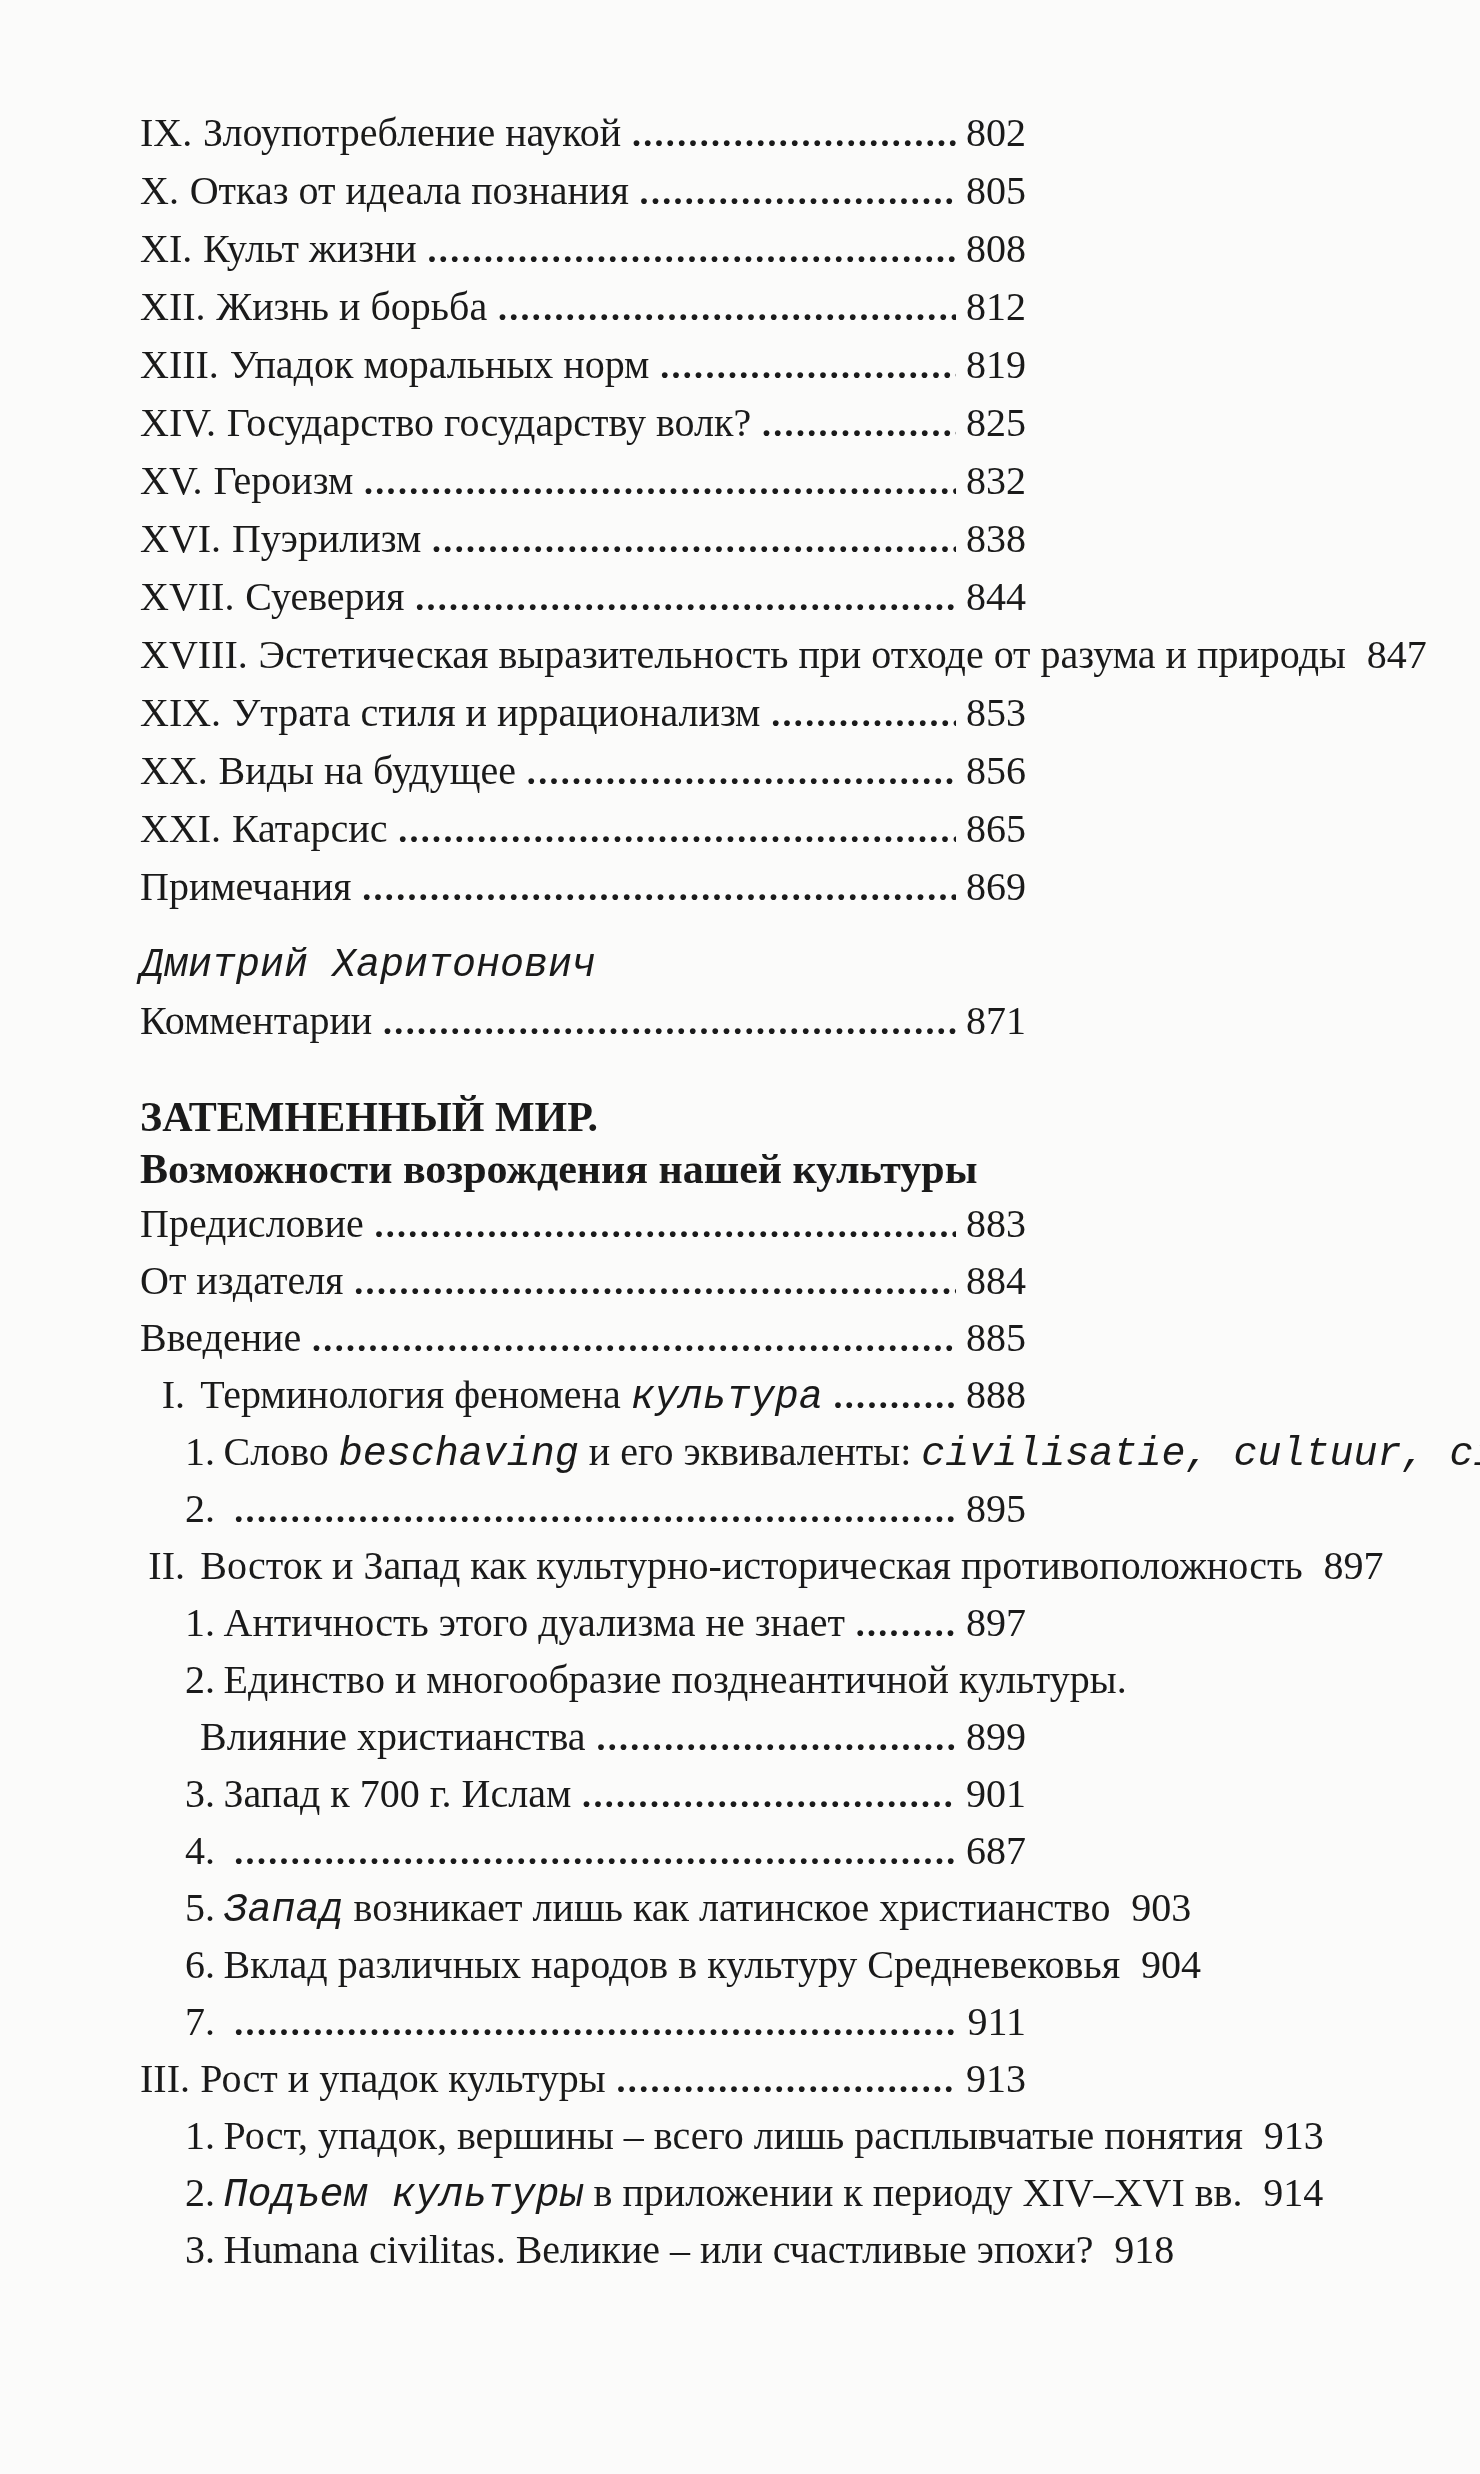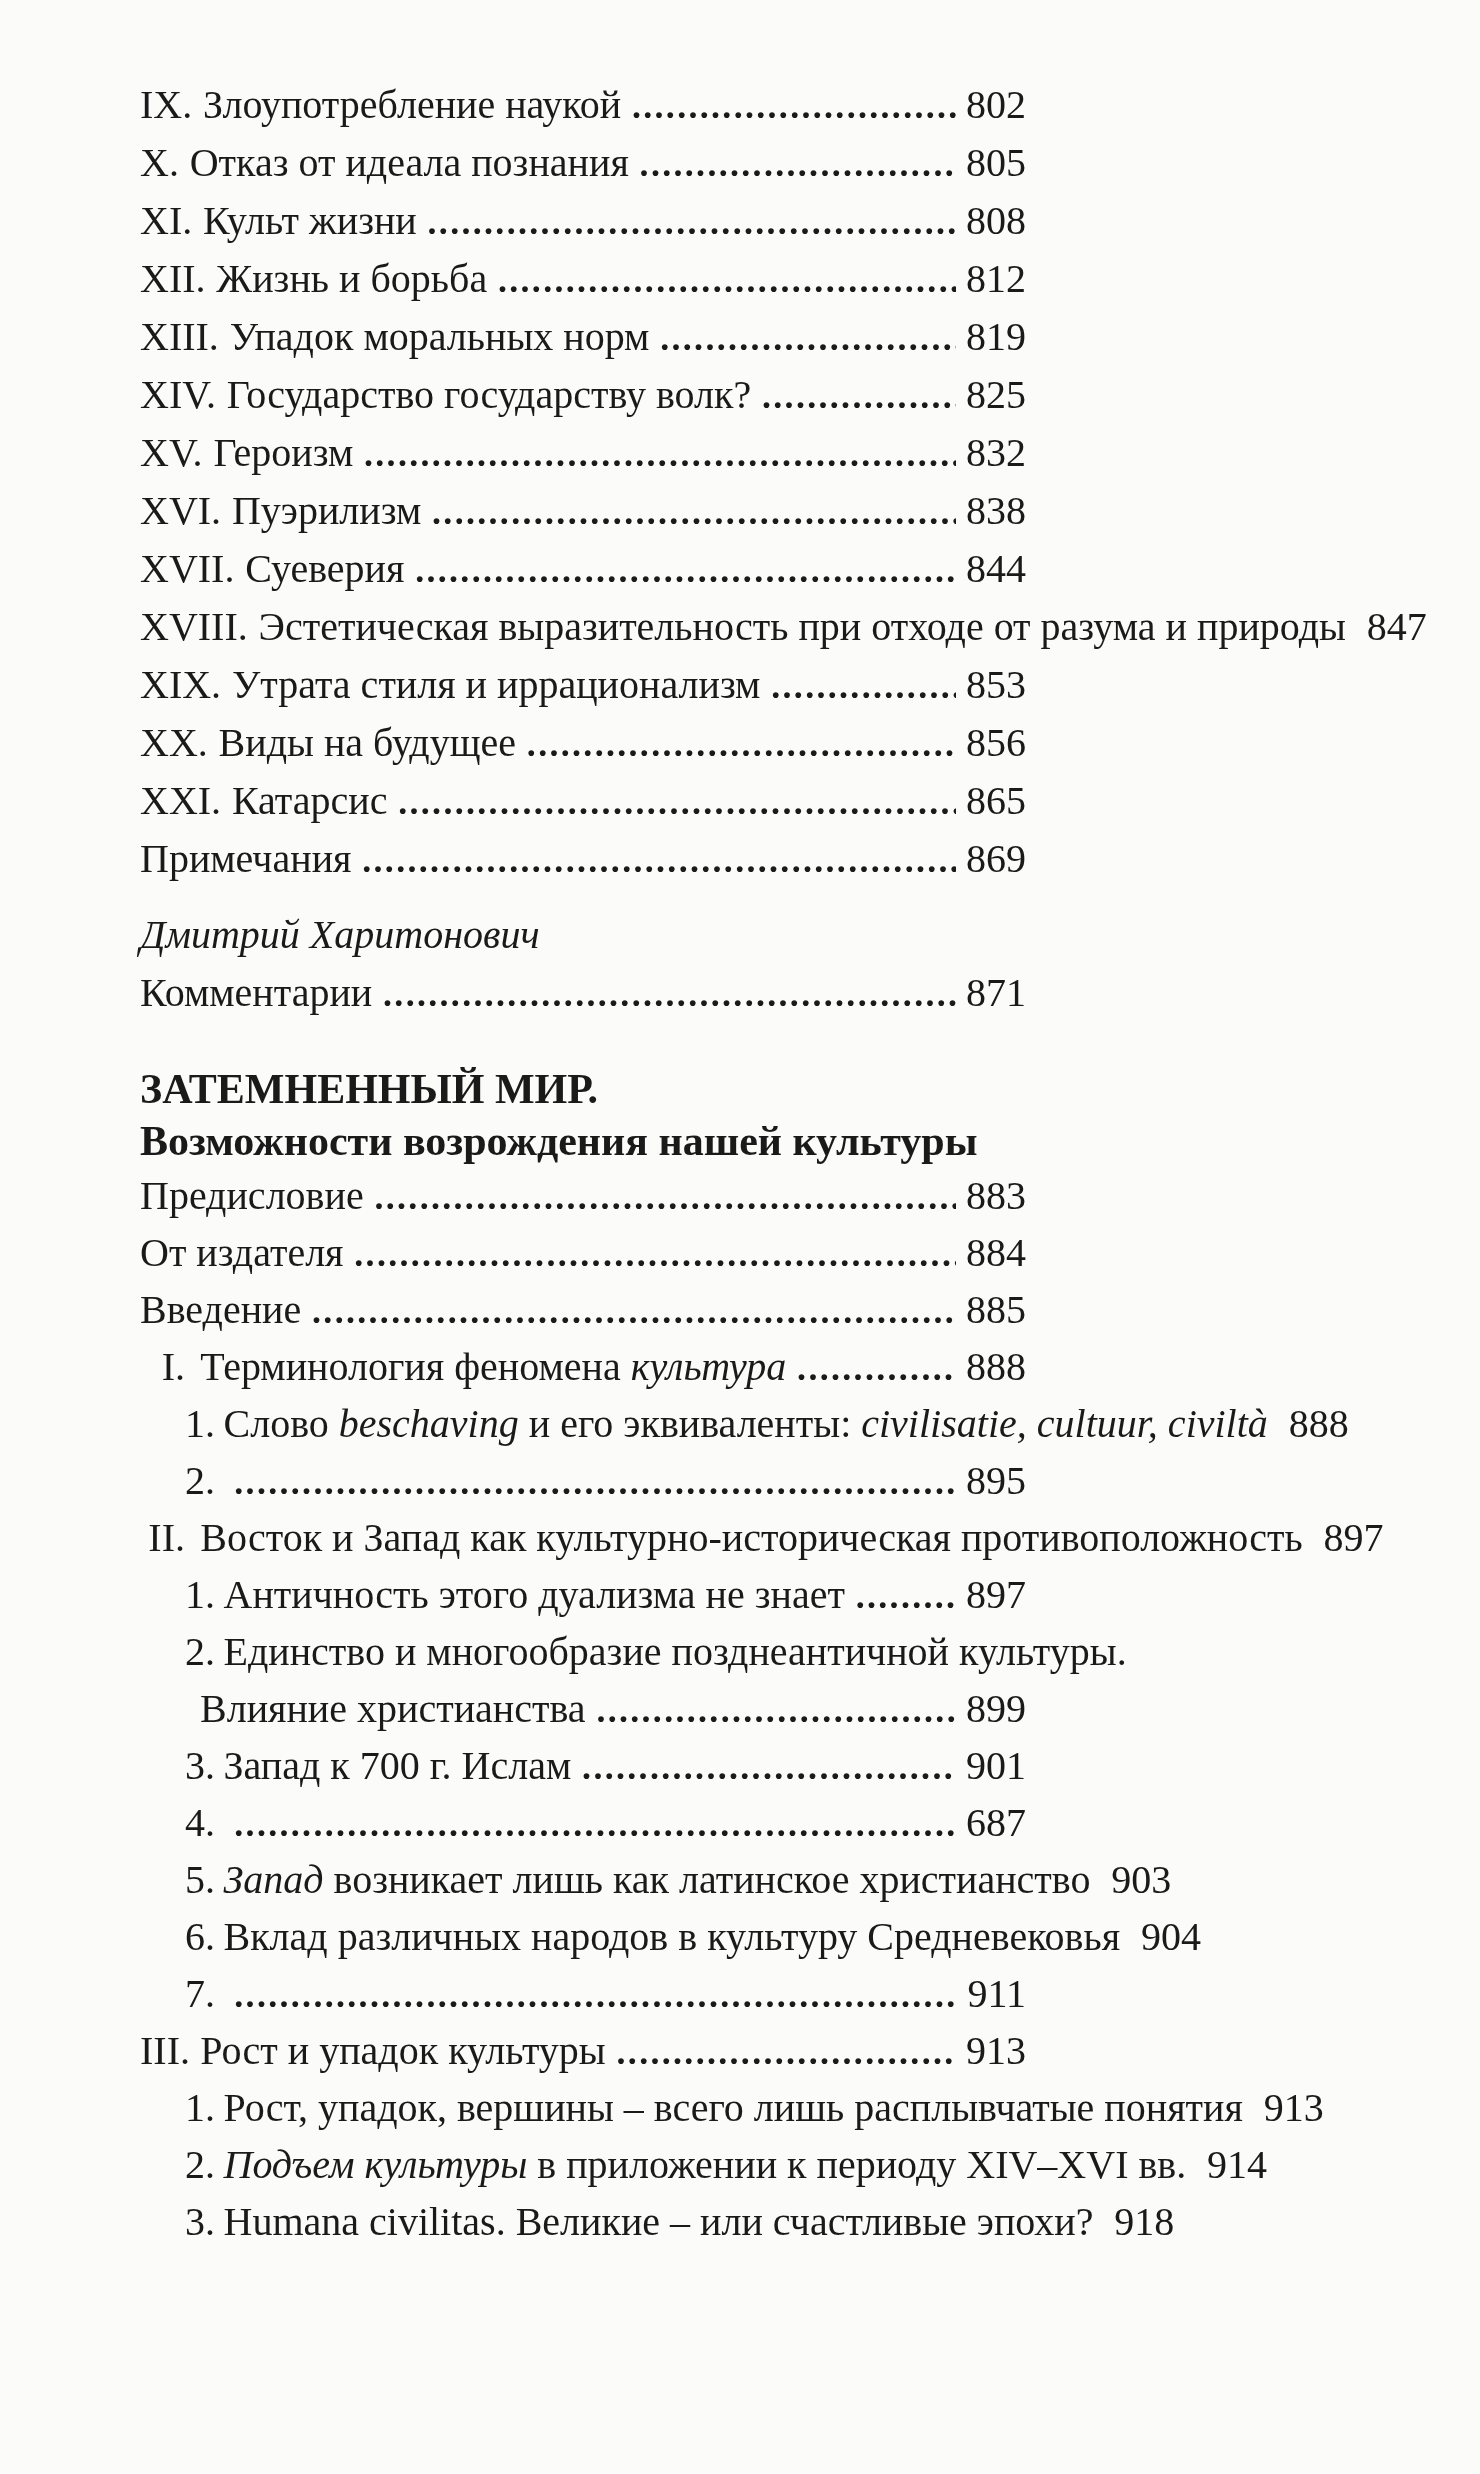--- a/index.html
+++ b/index.html
@@ -11,21 +11,21 @@
     height: 2475px;
     background: #fbfbfa;
     color: #1a1a1a;
     font-family: "Liberation Serif", "DejaVu Serif", serif;
     overflow: hidden;
   }
   .page {
     box-sizing: border-box;
     width: 1195px;
     height: 2475px;
-    padding: 76px 169px 0 140px;
+    padding: 104px 169px 0 140px;
   }
   .row {
     display: flex;
     align-items: baseline;
     white-space: nowrap;
     font-size: 40px;
   }
   .b1 { height: 58px; line-height: 58px; }
   .b2 { height: 57px; line-height: 57px; }
 
@@ -47,21 +47,21 @@
   .lvl2 { padding-left: 45px; }
   .lvl2 .num {
     display: inline-block;
     flex: none;
     width: 25px;
     margin-right: 13.5px;
   }
   .cont { padding-left: 60px; }
 
   .title { flex: none; }
-  .title i { font-style: italic; }
+  .title i { font-style: italic; font-family: Liberation Mono, monospace; }
 
   .dots {
     flex: 1 1 18px;
     min-width: 0;
     overflow: hidden;
     margin: 0 9px 0 10.8px;
     font-weight: bold;
     letter-spacing: 2.3px;
     font-size: 36px;
   }

